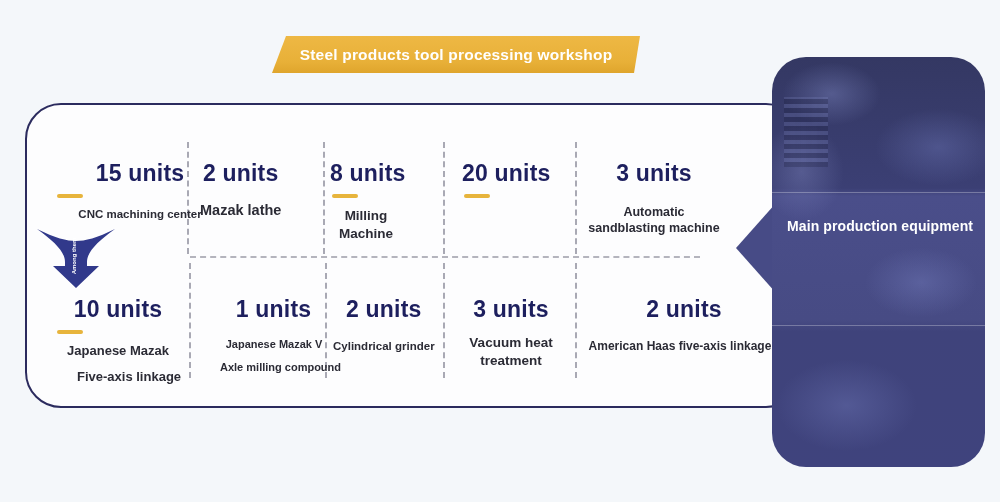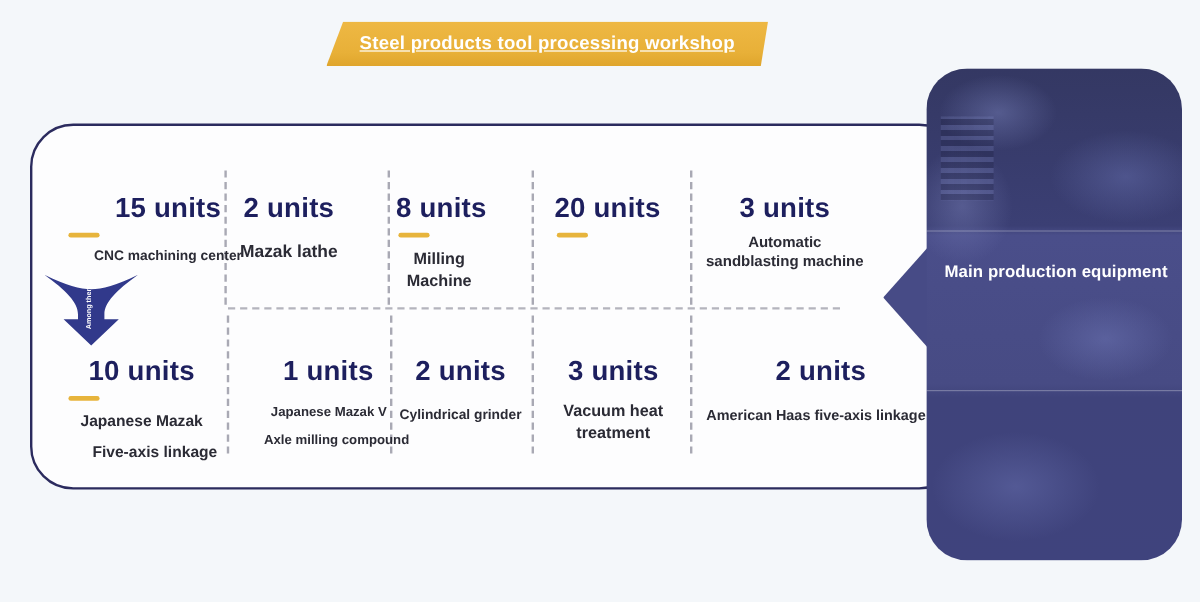--- a/index.html
+++ b/index.html
@@ -5,25 +5,25 @@
   html,body{margin:0;padding:0;}
   body{
     position:relative;
     width:1000px;height:502px;
     background:#f4f7fa;
     font-family:"Liberation Sans","DejaVu Sans",sans-serif;
     overflow:hidden;
   }
   
   .banner{
-    position:absolute;left:272px;top:18px;width:368px;height:37px;
+    position:absolute;left:272px;top:36px;width:368px;height:37px;
     background:linear-gradient(180deg,#eeb844 0%,#e8b038 70%,#dfa52c 100%);
     clip-path:polygon(14px 0,100% 0,calc(100% - 6px) 100%,0 100%);
     display:flex;align-items:center;justify-content:center;
-    color:#ffffff;font-weight:700;font-size:15.5px;letter-spacing:.2px;text-decoration:underline;
+    color:#ffffff;font-weight:700;font-size:15.5px;letter-spacing:.2px;
   }
   
   .board{
     position:absolute;left:25px;top:103px;width:773px;height:301px;
     background:#fdfdfe;border:2px solid #2b2b5e;border-radius:36px;
     z-index:1;
   }
   
   .vdash{position:absolute;width:0;border-left:2px dashed #a9a9b4;z-index:2;}
   .hdash{position:absolute;height:0;border-top:2px dashed #b4b4bd;z-index:2;}
@@ -105,21 +105,21 @@
   <div class="label" style="width:72px;font-size:13.5px">Milling Machine</div>
 </div>
 
 <div class="cell" style="left:462px;top:160px">
   <div class="units">20 units</div>
   <div class="bar"></div>
 </div>
 
 <div class="cell" style="left:588px;top:160px">
   <div class="units">3 units</div>
-  <div class="label nobar" style="width:132px;font-size:12.5px;margin-top:8px">Automatic sandblasting machine</div>
+  <div class="label nobar" style="width:132px;font-size:12.5px;margin-top:18px">Automatic sandblasting machine</div>
 </div>
 
 <div class="cell" style="left:55px;top:296px">
   <div class="units">10 units</div>
   <div class="bar"></div>
   <div class="label" style="font-size:13px">Japanese Mazak</div>
   <div class="label l2" style="font-size:13px">Five-axis linkage</div>
 </div>
 
 <div class="cell" style="left:198px;top:296px">

